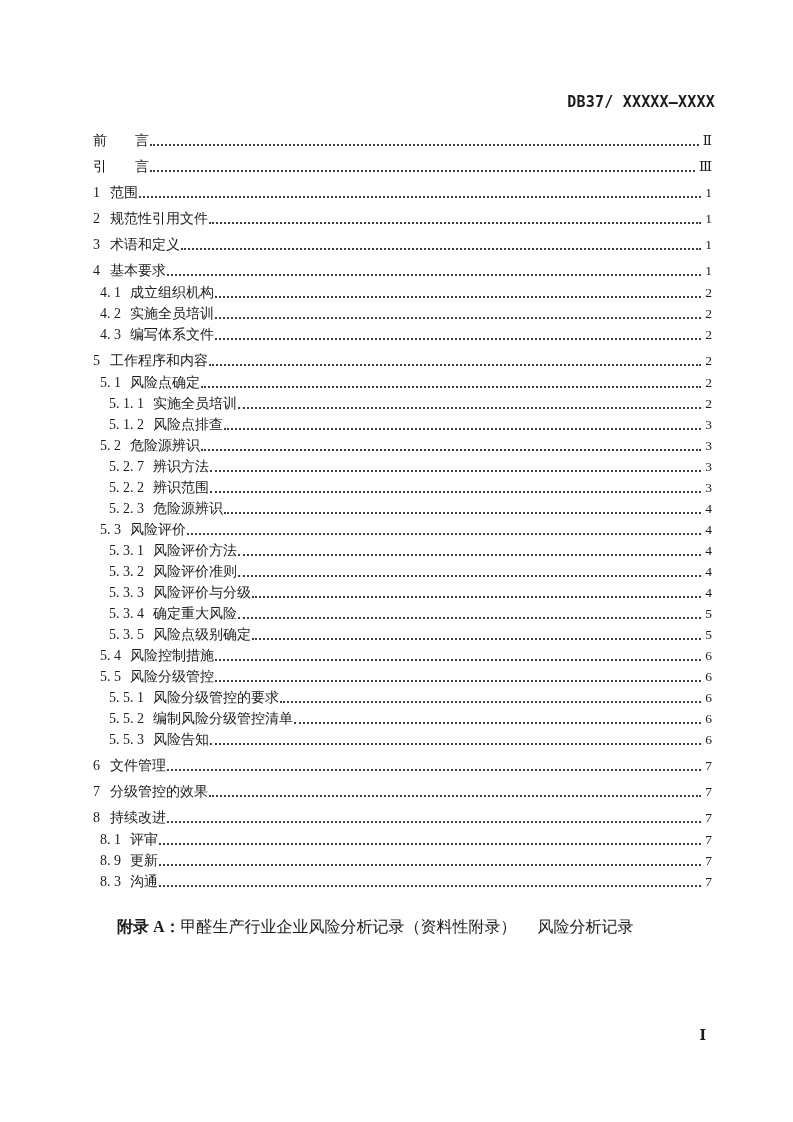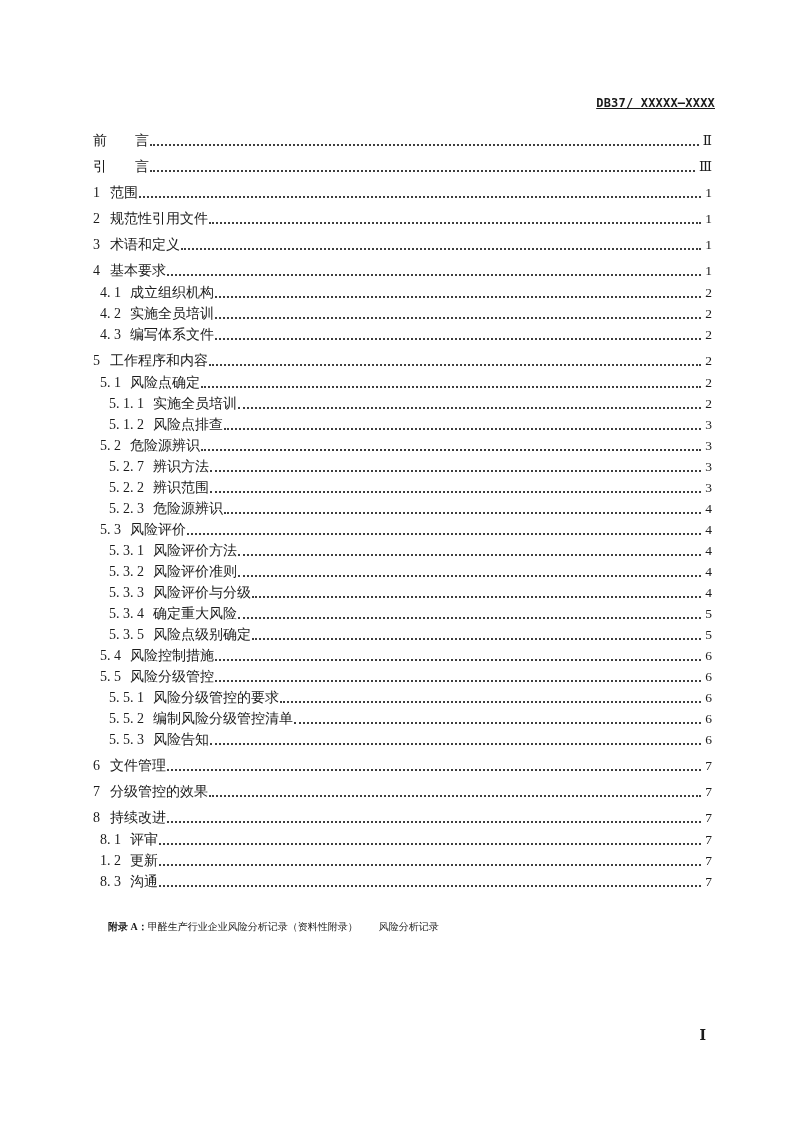--- a/index.html
+++ b/index.html
@@ -15,24 +15,23 @@
   .header {
     position: absolute;
     top: 94px;
     left: 93px;
     right: 78px;
     text-align: right;
     line-height: 16px;
   }
   .doc-code {
     font-family: "DejaVu Sans Mono", "Liberation Mono", monospace;
-    font-size: 12px;
+    font-size: 15px;
     font-weight: 700;
     letter-spacing: 0.2px;
-    text-decoration: underline;
   }
   .toc {
     position: absolute;
     top: 123px;
     left: 93px;
     width: 619px;
   }
   .row {
     display: flex;
     align-items: baseline;
@@ -53,21 +52,21 @@
     flex: 1;
     align-self: flex-end;
     height: 0;
     border-bottom: 2px dotted var(--leader, #3e3e3e);
     margin: 0 1px 3px 1px;
     min-width: 10px;
   }
   .pg { flex: none; padding-left: 3px; font-size: 13.5px; }
   .appendix {
     margin-top: 13px;
-    font-size: 10px;
+    font-size: 16px;
     line-height: 16px;
     white-space: pre;
   }
   .appendix-prefix { font-weight: 700; }
   .appendix-gap { display: inline-block; width: 21px; }
   .footer {
     position: absolute;
     top: 1028px;
     right: 87px;
     font-size: 14px;
@@ -272,21 +271,21 @@
     <span class="leader"></span>
     <span class="pg">7</span>
   </div>
         <div class="row lv2">
     <span class="num">8. 1</span>
     <span class="label">评审</span>
     <span class="leader"></span>
     <span class="pg">7</span>
   </div>
         <div class="row lv2">
-    <span class="num">1. 2</span>
+    <span class="num">8. 9</span>
     <span class="label">更新</span>
     <span class="leader"></span>
     <span class="pg">7</span>
   </div>
         <div class="row lv2">
     <span class="num">8. 3</span>
     <span class="label">沟通</span>
     <span class="leader"></span>
     <span class="pg">7</span>
   </div>

